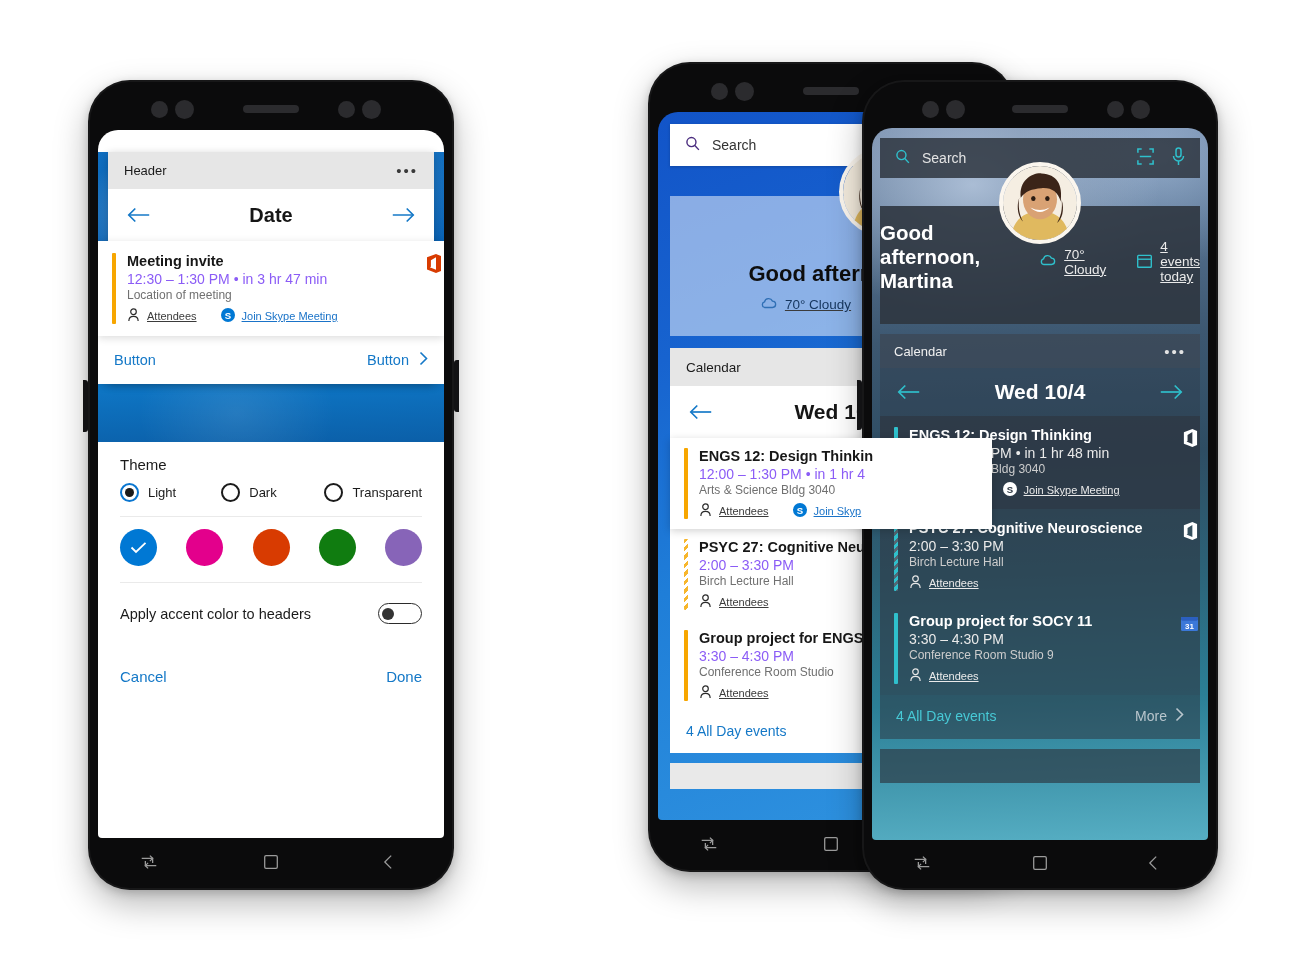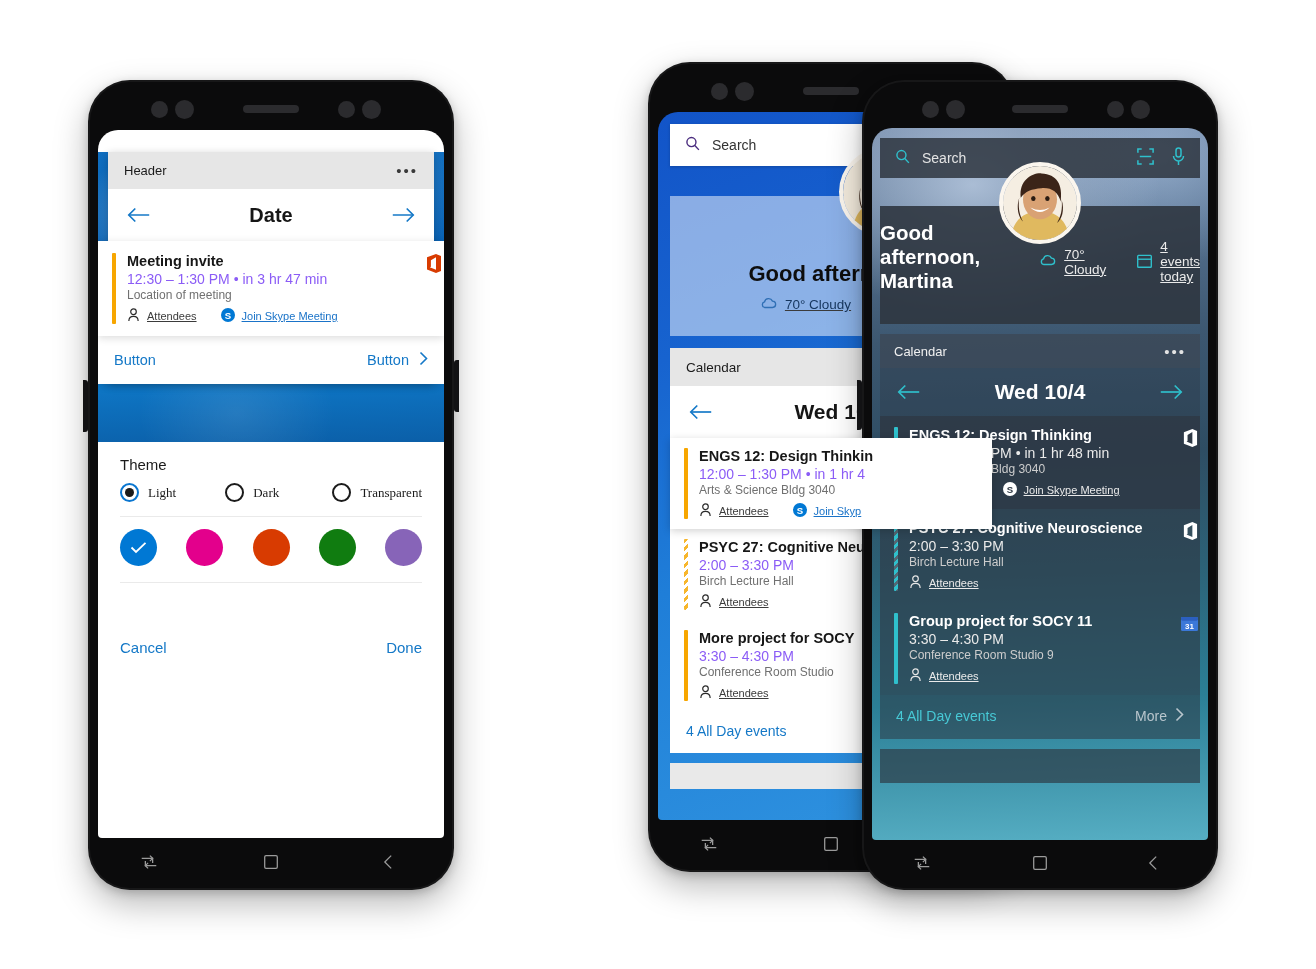--- a/index.html
+++ b/index.html
@@ -98,21 +98,21 @@
 
   .btn-row{
     background:#fff; height:48px; display:flex; align-items:center; justify-content:space-between;
     padding:0 16px; margin:0 -10px; box-shadow:0 2px 7px rgba(0,0,0,.13);
   }
   .btn-link{ color:#1478c7; font-size:14.5px; }
   .btn-right{ display:flex; align-items:center; gap:10px; color:#1478c7; font-size:14.5px; }
 
   .settings-zone{ background:#fff; padding: 14px 22px 0 22px; }
   .sec-label{ font-size:15px; color:#1b1b1b; margin-bottom:10px; }
-  .radio-row{ display:flex; align-items:center; gap:0; margin-bottom:14px;font-family:Liberation Serif, serif; }
+  .radio-row{ display:flex; align-items:center; gap:0; margin-bottom:14px; }
   .radio-opt{ display:flex; align-items:center; gap:9px; }
   .radio-opt:nth-child(1){ width:108px; }
   .radio-opt:nth-child(2){ width:110px; }
   .radio{
     width:19px; height:19px; border-radius:50%; border:2px solid #1b1b1b; background:#fff;
     display:flex; align-items:center; justify-content:center; flex:0 0 19px;
   }
   .radio.checked{ border-color:#0a76d0; }
   .radio.checked::after{ content:""; width:9px; height:9px; border-radius:50%; background:#1b1b1b; }
   .radio-label{ font-size:13px; color:#1b1b1b; }
@@ -350,21 +350,21 @@
                   </span>
                 </div>
               </div>
             </div>
           </div>
 
           <div class="p2-evt">
             <div class="evt-inner">
               <div class="evt-bar"></div>
               <div class="evt-body">
-                <div class="evt-title">More project for SOCY</div>
+                <div class="evt-title">Group project for ENGS</div>
                 <div class="evt-time">3:30 – 4:30 PM</div>
                 <div class="evt-loc">Conference Room Studio</div>
                 <div class="evt-meta">
                   <span class="meta-item">
                     <span>
                       <svg width="13" height="14" viewBox="0 0 14 15" fill="none" stroke="#2b2b2b" stroke-width="1.3">
                           <circle cx="7" cy="4" r="3"></circle>
                           <path d="M2 14c0-3.2 2.2-5 5-5s5 1.8 5 5"></path>
                         </svg>
                     </span>
@@ -514,20 +514,26 @@
                 <polyline points="1.5,6.5 6,11 15.5,1.8"></polyline>
               </svg>
           </span>
           <span class="swatch" id="sw1" style="background: rgb(227, 0, 140);"></span>
           <span class="swatch" id="sw2" style="background: rgb(216, 59, 1);"></span>
           <span class="swatch" id="sw3" style="background: rgb(16, 124, 16);"></span>
           <span class="swatch" id="sw4" style="background: rgb(135, 100, 184);"></span>
         </div>
 
         <div class="divider"></div>
+        <div class="toggle-row">
+          <span class="toggle-label">Apply accent color to headers</span>
+          <span class="toggle">
+            <span class="knob"></span>
+          </span>
+        </div>
       </div>
 
       <div class="footer-row">
         <span class="footer-link">Cancel</span>
         <span class="footer-link">Done</span>
       </div>
     </div>
 
     <div class="navbar" style="height:52px;">
       <span class="nav-ico">

